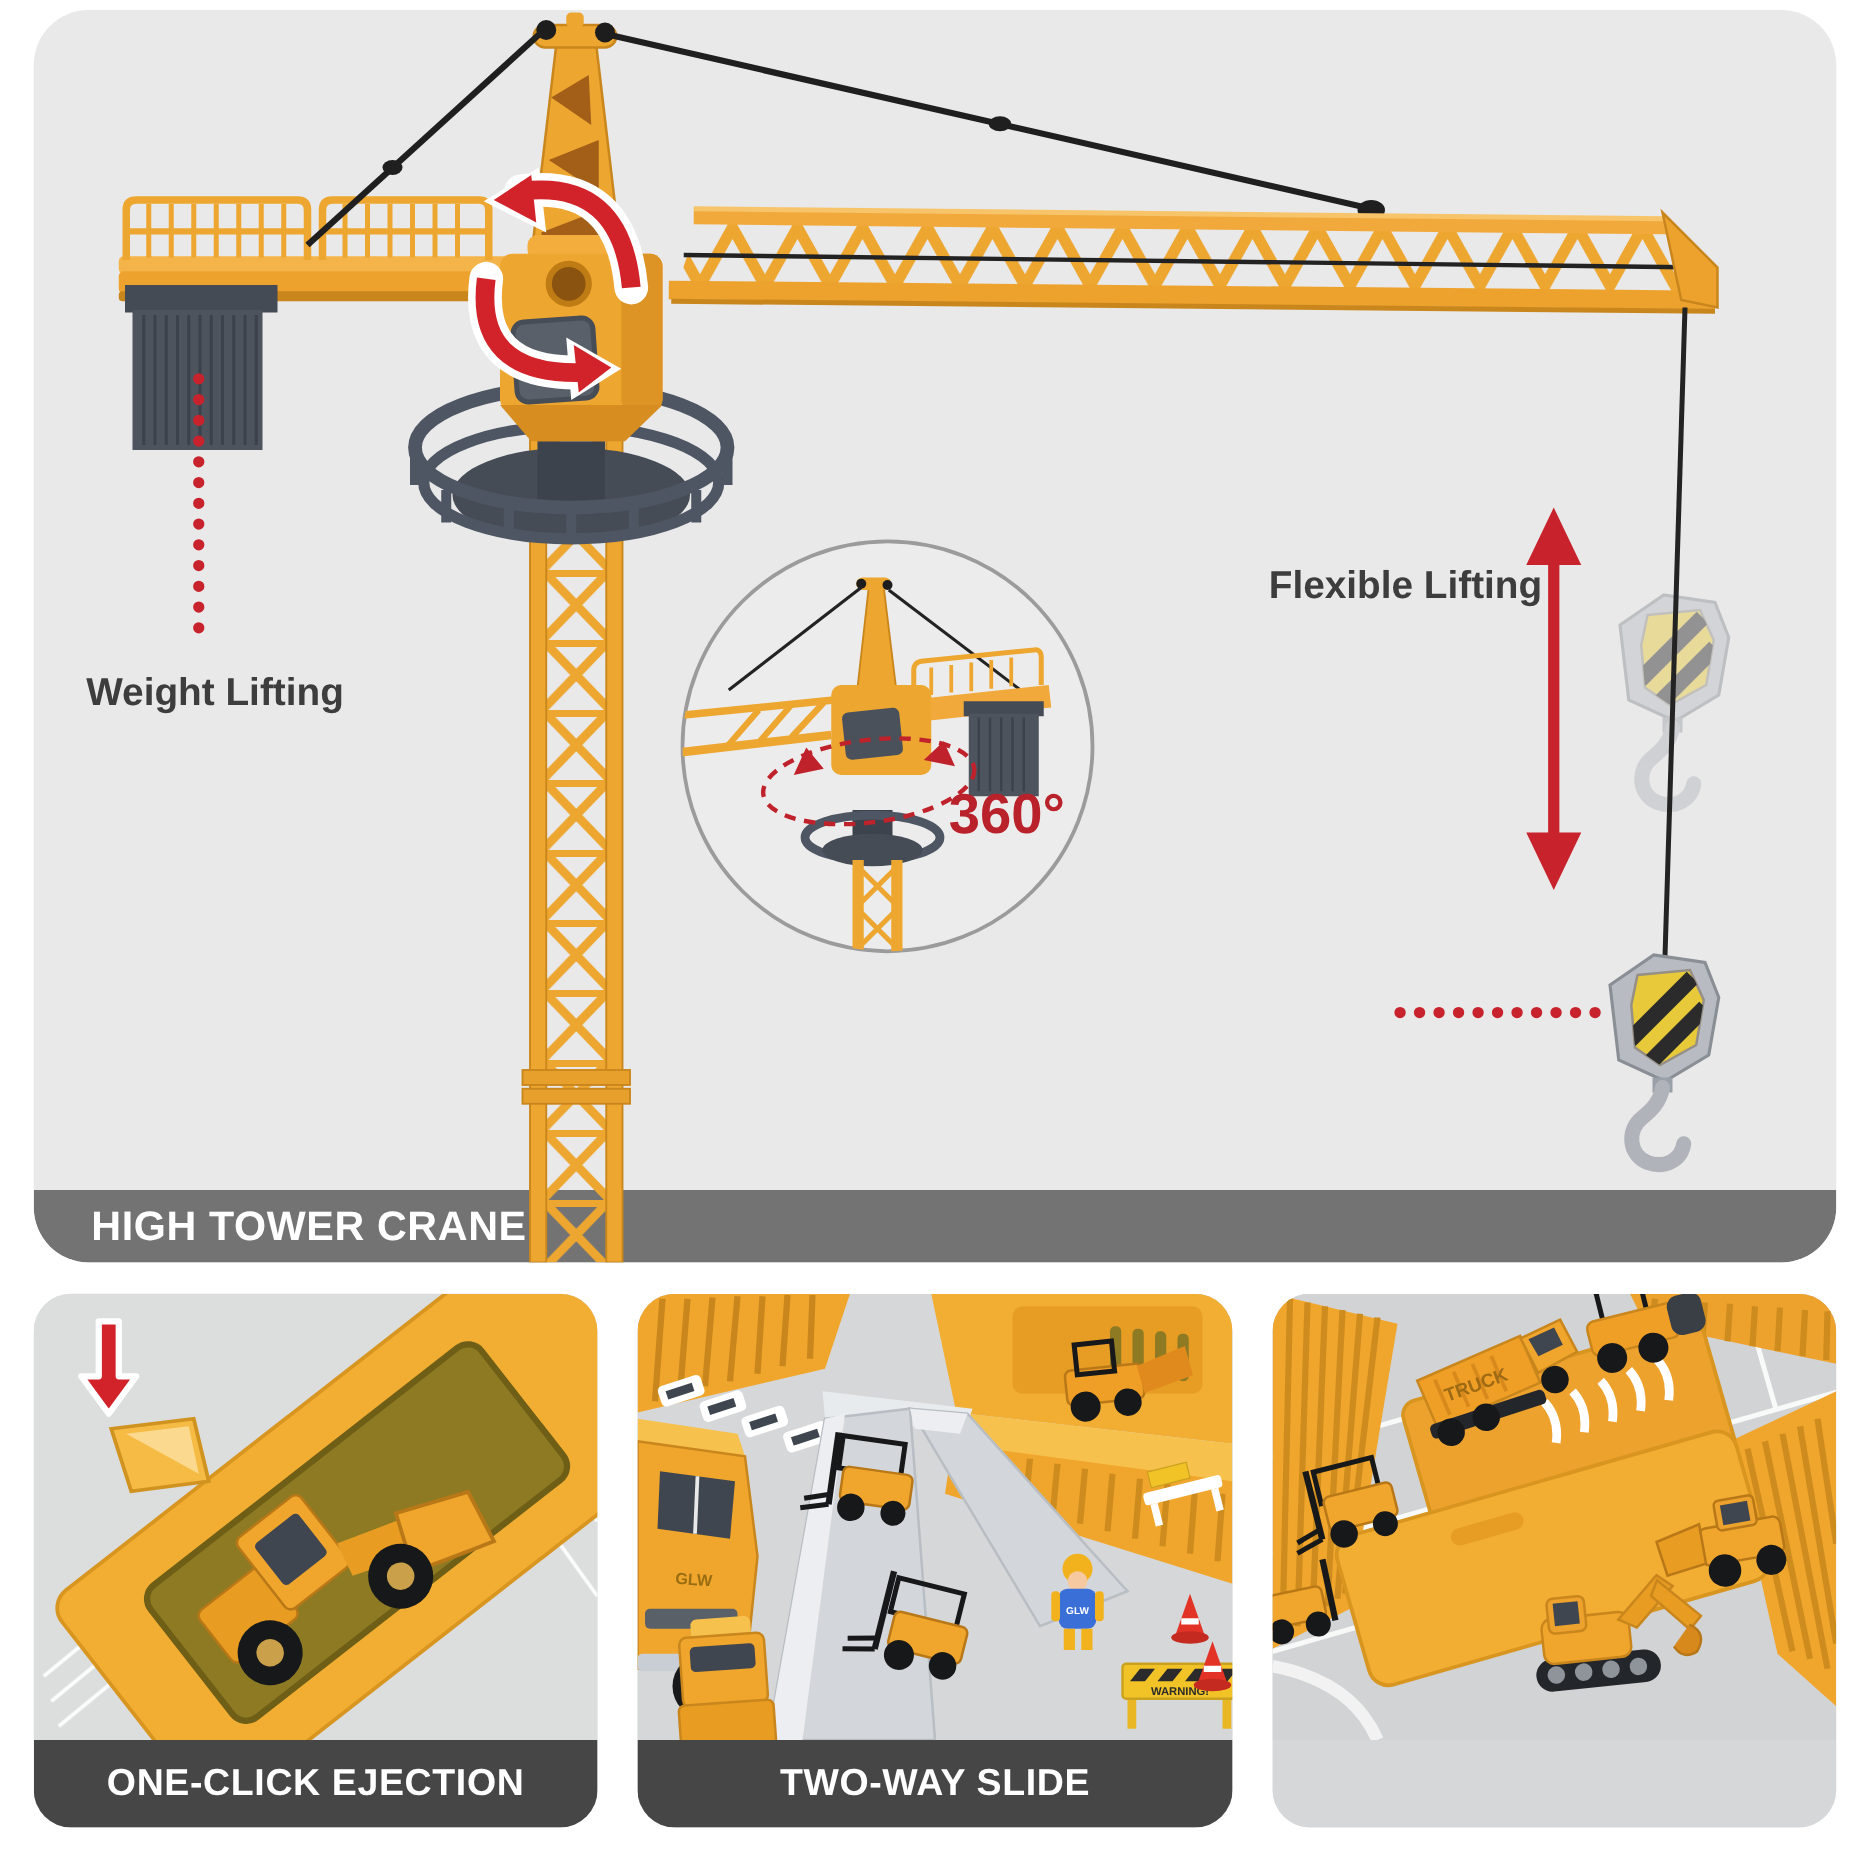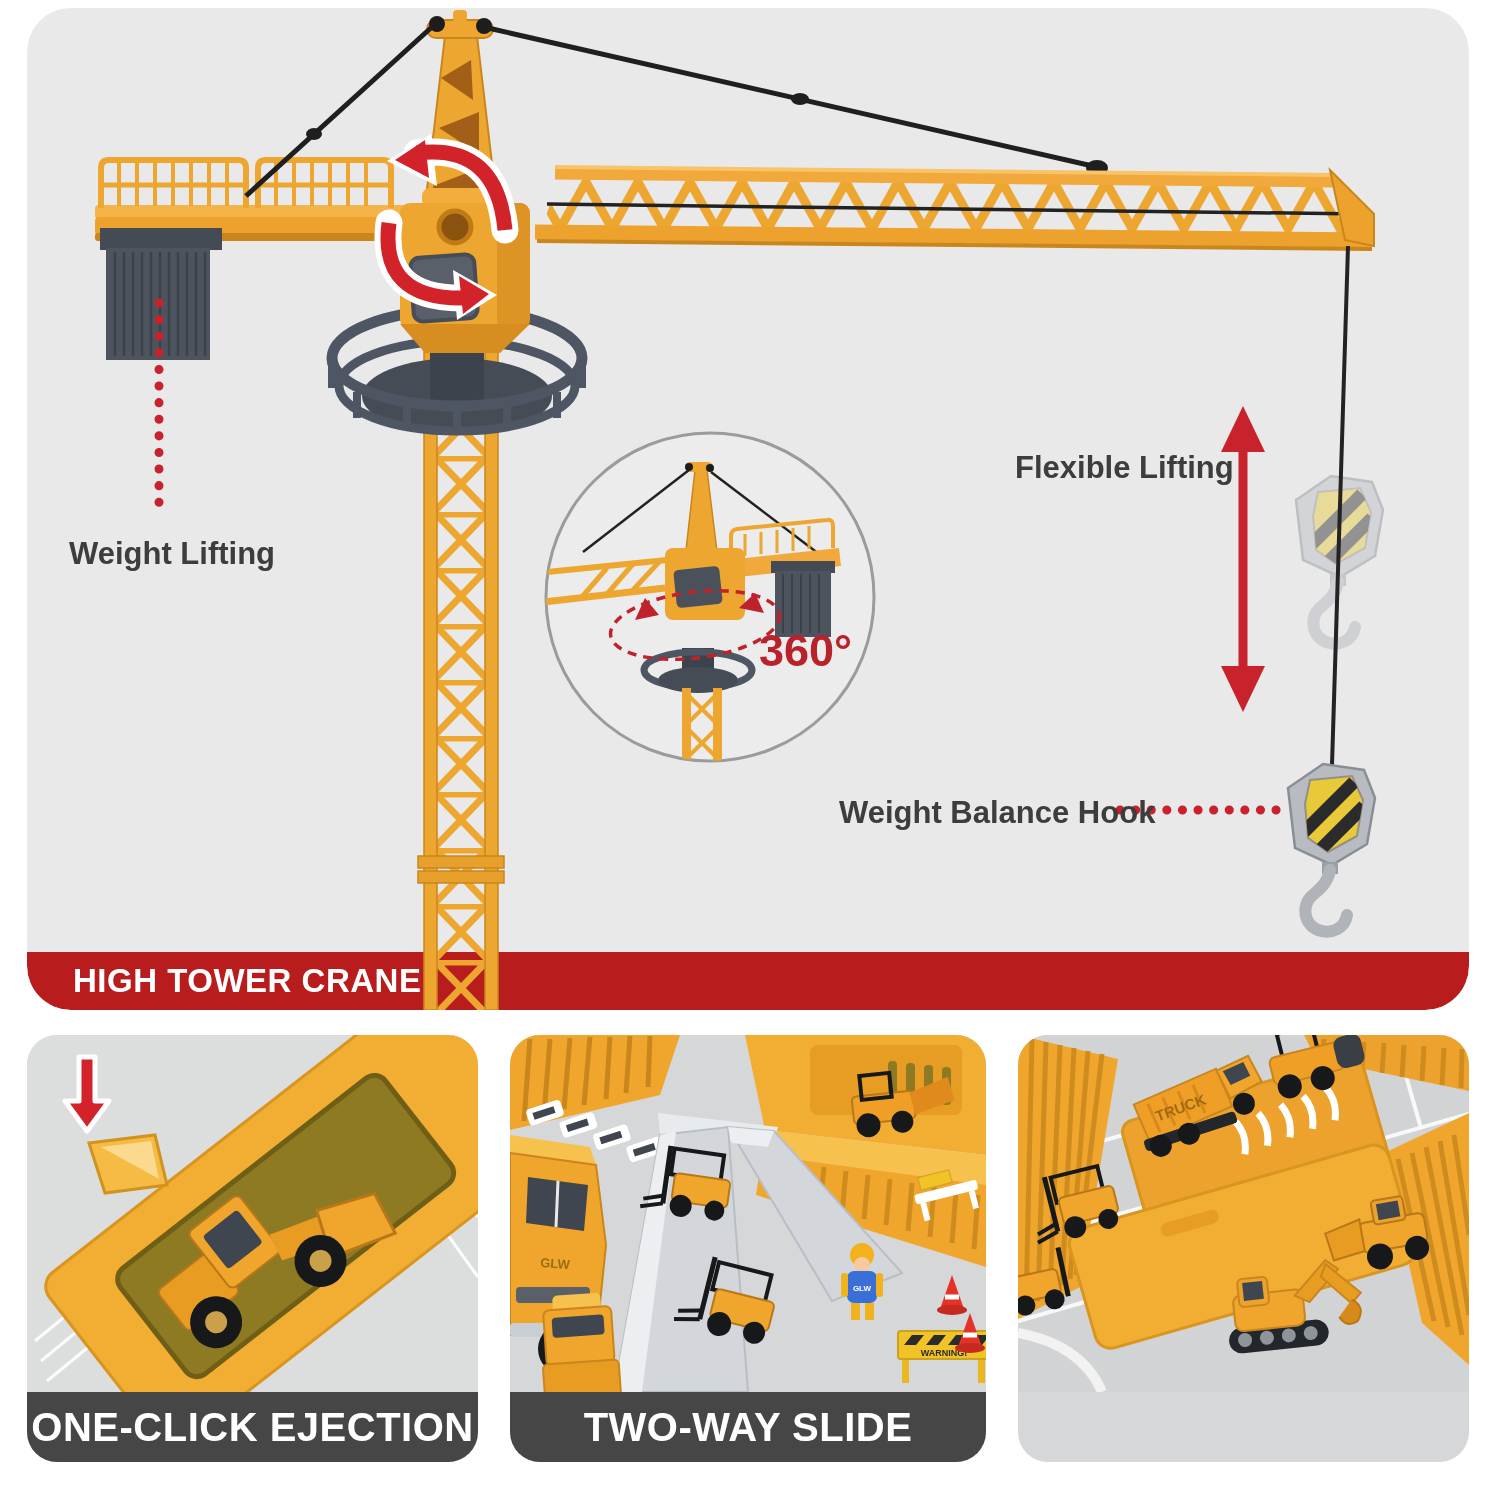--- a/index.html
+++ b/index.html
@@ -1,38 +1,38 @@
 <!DOCTYPE html>
 <html><head>
 <meta charset="utf-8">
 <style>
   html,body{margin:0;padding:0;background:#ffffff;}
   .page{position:relative;width:1496px;height:1500px;background:#ffffff;overflow:hidden;
         font-family:"Liberation Sans",sans-serif;}
   
   .hero{position:absolute;left:27px;top:8px;width:1442px;height:1002px;
         background:#e9e9e9;border-radius:44px;overflow:hidden;}
-  .hero-banner{position:absolute;left:0;bottom:0;width:100%;height:58px;background:#b91c1c;
+  .hero-banner{position:absolute;left:0;bottom:0;width:100%;height:58px;background:#737373;
         border-radius:0 0 44px 44px;z-index:1;display:flex;align-items:center;}
   .hero-banner span{color:#ffffff;font-size:33px;font-weight:bold;margin-left:46px;letter-spacing:.5px;}
   .crane-svg{position:absolute;left:0;top:0;z-index:2;pointer-events:none;}
   .label{position:absolute;z-index:3;font-weight:bold;color:#3d3d3d;font-size:31px;white-space:nowrap;}
   .lbl-weight-balance{left:42px;top:528px;}
   .lbl-flexible-lifting{left:988px;top:442px;}
   .lbl-weight-balance-hook{left:812px;top:787px;}
   .lbl-rotation{left:732px;top:617px;color:#b9212b;font-size:45px;}
   
   .card{position:absolute;top:1035px;height:427px;border-radius:30px;overflow:hidden;background:#d6d7d8;}
   .card-1{left:27px;width:451px;}
   .card-2{left:510px;width:476px;}
   .card-3{left:1018px;width:451px;}
   .card svg{display:block;}
   .card-banner{position:absolute;left:0;bottom:0;width:100%;height:70px;background:#464646;
         display:flex;align-items:center;justify-content:center;}
-  .card-banner span{color:#ffffff;font-size:40px;font-weight:bold;letter-spacing:.5px;white-space:nowrap;}
+  .card-banner span{color:#ffffff;font-size:30px;font-weight:bold;letter-spacing:.5px;white-space:nowrap;}
 </style>
 </head>
 <body>
 
 <div class="page">
 
   <section class="hero">
 
     <div class="hero-banner">
       <span>HIGH TOWER CRANE</span>
@@ -198,21 +198,20 @@
             <ellipse cx="668" cy="617" rx="85" ry="33" fill="none" stroke="#c0222b" stroke-width="3.5" stroke-dasharray="9 7" transform="rotate(-7 668 617)"></ellipse>
             <polygon points="608,612 632,607 618,590" fill="#c0222b"></polygon>
             <polygon points="737,605 712,600 728,585" fill="#c0222b"></polygon>
           </g>
         </g>
       </g>
     </svg>
 
     <div class="label lbl-weight-balance">Weight Lifting</div>
     <div class="label lbl-flexible-lifting">Flexible Lifting</div>
-    <div class="label lbl-weight-balance-hook">Weight Balance Hook</div>
     <div class="label lbl-rotation">360°</div>
   </section>
 
   <section class="card card-1">
     <svg width="451" height="357" viewBox="0 0 451 357">
       <rect width="451" height="357" fill="#dcdddd"></rect>
       <g stroke="#ffffff" opacity="0.9">
         <text x="300" y="140" font-family="Liberation Sans,sans-serif" font-size="125" font-weight="bold" fill="#ffffff" stroke="none" opacity="0.85" transform="rotate(9 300 140)">P</text>
         <path d="M8,306 l56,-46 M14,326 l56,-46 M20,346 l56,-46" stroke-width="3" fill="none"></path>
         <path d="M392,160 L451,242 M420,140 L451,182" stroke-width="3" fill="none"></path>

